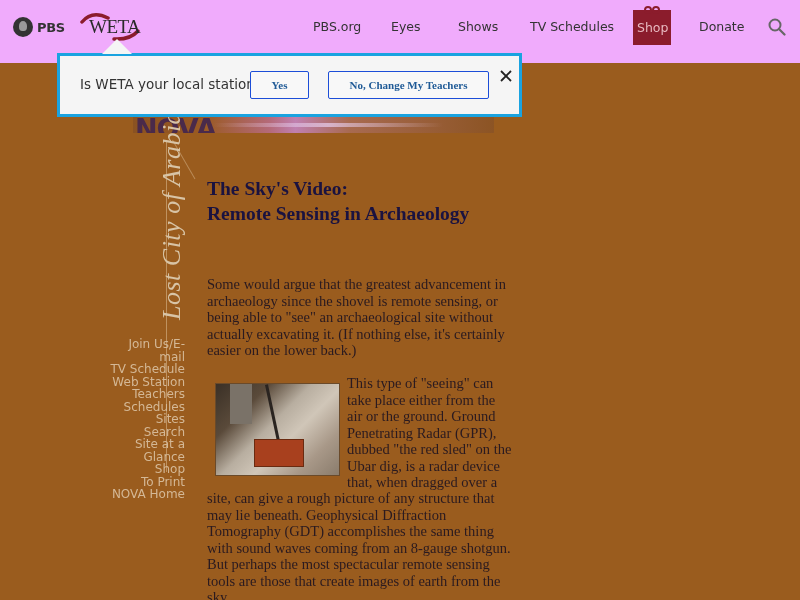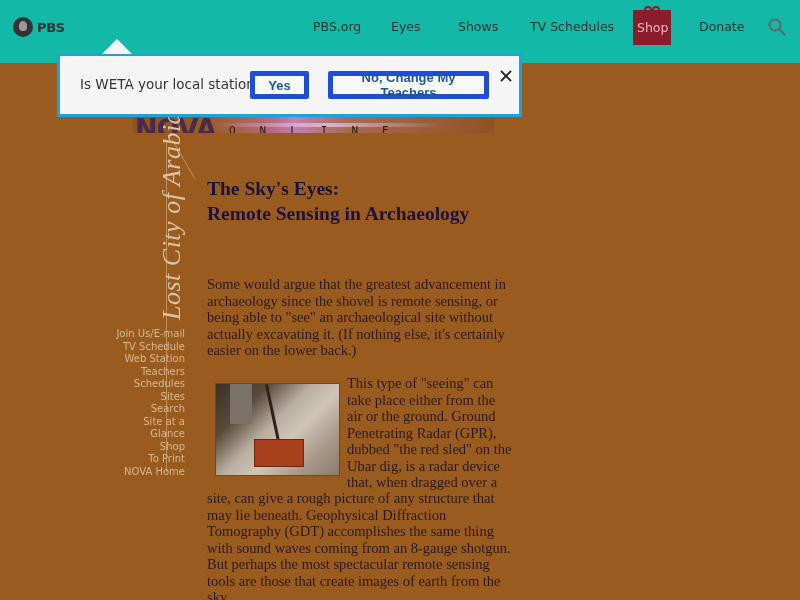--- a/index.html
+++ b/index.html
@@ -1,72 +1,79 @@
 <!DOCTYPE html>
 <html><head>
 <meta charset="utf-8">
 <style>
   * { box-sizing: border-box; margin: 0; padding: 0; }
   html, body { width: 800px; height: 600px; overflow: hidden; }
   body { background: #9a5c1e; font-family: "Liberation Serif", serif; position: relative; }
 
   
-  .header { position: absolute; left: 0; top: 0; width: 800px; height: 63px; background: #14b8a6; }
+  .header { position: absolute; left: 0; top: 0; width: 800px; height: 63px; background: #f0abfc; }
   .pbs-logo { position: absolute; left: 13px; top: 17px; display: flex; align-items: center; gap: 4px; }
   .pbs-circle { width: 20px; height: 20px; border-radius: 50%; background: #333; position: relative; }
   .pbs-circle::after { content: ""; position: absolute; left: 6px; top: 4px; width: 8px; height: 10px; border-radius: 50% 50% 40% 40%; background: #9a9a9a; }
   .pbs-text { font-family: "DejaVu Sans", sans-serif; font-weight: bold; font-size: 13px; color: #333; letter-spacing: -0.3px; }
   .weta-logo { position: absolute; left: 78px; top: 12px; width: 64px; height: 30px; }
   .weta-text { position: absolute; left: 11px; top: 4px; font-family: "Liberation Serif", serif; font-size: 19px; color: #2a2a2a; letter-spacing: -0.5px; }
   .nav { position: absolute; top: 0; height: 55px; display: flex; align-items: center; font-family: "DejaVu Sans", sans-serif; font-size: 12.5px; color: #333; }
   .nav-item { position: absolute; top: 19px; white-space: nowrap; cursor: pointer; }
   .shop-box { position: absolute; left: 633px; top: 10px; width: 38px; height: 35px; background: #8b1c2c; }
   .shop-box .bow { position: absolute; left: 9px; top: -4px; width: 20px; height: 8px; }
   .shop-label { position: absolute; left: 4px; top: 10px; color: #e8b9c0; font-size: 12.5px; }
   .search-icon { position: absolute; left: 768px; top: 18px; width: 18px; height: 18px; }
 
   
   .popup { position: absolute; left: 57px; top: 53px; width: 465px; height: 64px; background: #f5f5f5; border: 3px solid #1aa3e0; }
   .popup-arrow { position: absolute; left: 100px; top: 40px; width: 0; height: 0; border-left: 15px solid transparent; border-right: 15px solid transparent; border-bottom: 15px solid #f5f5f5; }
   .popup-question { position: absolute; left: 20px; top: 20px; font-family: "DejaVu Sans", sans-serif; font-size: 13.5px; color: #333; }
-  .btn { position: absolute; top: 15px; height: 28px; border: 5px solid #1d4ed8; border-radius: 2px; background: #f8f8f8; color: #1f5a96; font-family: Liberation Sans, sans-serif; font-weight: bold; font-size: 13px; display: flex; align-items: center; justify-content: center; cursor: pointer; }
+  .btn { position: absolute; top: 15px; height: 28px; border: 1px solid #1d4ed8; border-radius: 2px; background: #f8f8f8; color: #1f5a96; font-family: Liberation Serif, serif; font-weight: bold; font-size: 11px; display: flex; align-items: center; justify-content: center; cursor: pointer; }
   .btn-yes { left: 190px; width: 59px; }
   .btn-no { left: 268px; width: 161px; }
   .close-btn { position: absolute; left: 439px; top: 13px; width: 14px; height: 14px; cursor: pointer; }
 
   
   .nova-banner { position: absolute; left: 133px; top: 117px; width: 361px; height: 16px; background: linear-gradient(90deg, #8a5222 0%, #9a5a24 20%, #b56a7a 38%, #c080b0 45%, #a86a50 60%, #8c5424 100%); overflow: hidden; }
   .nova-banner::before { content: ""; position: absolute; left: 80px; top: 6px; width: 230px; height: 4px; background: linear-gradient(90deg, transparent, #e8d0f0, transparent); opacity: .7; }
   .nova-word { position: absolute; left: 2px; top: -4px; font-family: "DejaVu Sans", sans-serif; font-weight: bold; font-size: 27px; color: #4a2a4a; letter-spacing: -1px; }
   .online-word { position: absolute; left: 96px; top: 7px; font-family: "DejaVu Sans Mono", monospace; font-size: 11px; color: #2a1a10; letter-spacing: 24px; }
 
   
   .vline { position: absolute; left: 166px; top: 142px; width: 1px; height: 330px; background: #c8a070; opacity: .8; }
   .diag { position: absolute; left: 172px; top: 140px; width: 1px; height: 45px; background: #c8a070; transform: rotate(-30deg); transform-origin: top; opacity: .7; }
   .lost-city { position: absolute; left: 157px; top: 320px; transform-origin: left top; transform: rotate(-90deg); font-family: "Liberation Serif", serif; font-style: italic; font-size: 26px; color: #d8c4a6; white-space: nowrap; letter-spacing: .5px; }
-  .side-links { position: absolute; left: 110px; top: 328px; width: 75px; text-align: right; font-family: "DejaVu Sans", sans-serif; font-size: 10px; color: #d4b896; line-height: 12.5px; }
+  .side-links { position: absolute; left: 110px; top: 338px; width: 75px; text-align: right; font-family: "DejaVu Sans", sans-serif; font-size: 12px; color: #d4b896; line-height: 12.5px; }
   .side-links div { cursor: pointer; }
 
   
   .title { position: absolute; left: 207px; top: 176px; font-family: "Liberation Serif", serif; font-weight: bold; font-size: 19.5px; line-height: 25px; color: #1a1240; }
   .para1 { position: absolute; left: 207px; top: 276px; width: 300px; font-size: 14.5px; line-height: 16.5px; color: #2a1a20; }
   .photo { position: absolute; left: 215px; top: 383px; width: 125px; height: 93px; background: linear-gradient(135deg, #3a3026 0%, #5a4a3a 25%, #b8aea0 45%, #d0c6b8 60%, #a89888 80%, #8a7c6c 100%); border: 1px solid #6a4a2a; overflow: hidden; }
   .photo .sled { position: absolute; left: 38px; top: 55px; width: 50px; height: 28px; background: #a8401e; border: 1px solid #6a2a10; }
   .photo .handle { position: absolute; left: 55px; top: 0; width: 3px; height: 58px; background: #2a2420; transform: rotate(-12deg); }
   .photo .leg { position: absolute; left: 14px; top: 0; width: 22px; height: 40px; background: #7a7268; }
   .para2 { position: absolute; left: 347px; top: 375px; width: 165px; font-size: 14.5px; line-height: 16.5px; color: #2a1a20; }
   .para3 { position: absolute; left: 207px; top: 490px; width: 305px; font-size: 14.5px; line-height: 16.5px; color: #2a1a20; }
 </style>
 </head>
 <body>
 
 <div class="header">
   <div class="pbs-logo">
     <span class="pbs-circle"></span>
     <span class="pbs-text">PBS</span>
+  </div>
+  <div class="weta-logo">
+    <svg width="64" height="30" viewBox="0 0 64 30">
+      <path d="M4 10 Q14 -2 30 6" stroke="#8b1c2c" stroke-width="3.5" fill="none" stroke-linecap="round"></path>
+      <path d="M36 27 Q52 28 60 19" stroke="#8b1c2c" stroke-width="3.5" fill="none" stroke-linecap="round"></path>
+    </svg>
+    <span class="weta-text">WETA</span>
   </div>
 
   <nav class="nav">
     <span class="nav-item" style="left:313px">PBS.org</span>
     <span class="nav-item" style="left:391px">Eyes</span>
     <span class="nav-item" style="left:458px">Shows</span>
     <span class="nav-item" style="left:530px">TV Schedules</span>
     <div class="shop-box">
       <svg class="bow" viewBox="0 0 20 8">
         <circle cx="6" cy="4" r="3" stroke="#8b1c2c" stroke-width="2" fill="none"></circle>
@@ -78,42 +85,41 @@
   </nav>
 
   <svg class="search-icon" viewBox="0 0 18 18">
     <circle cx="7" cy="7" r="5.5" stroke="#666" stroke-width="2" fill="none"></circle>
     <line x1="11" y1="11" x2="16.5" y2="16.5" stroke="#666" stroke-width="2.2" stroke-linecap="round"></line>
   </svg>
 </div>
 
 <div class="nova-banner">
   <span class="nova-word">NOVA</span>
-  <span class="online-word">ONLINE</span>
 </div>
 
 <div class="vline"></div>
 <div class="diag"></div>
 <div class="lost-city">Lost City of Arabia</div>
 
 <div class="side-links">
   <div>Join Us/E-mail</div>
   <div>TV Schedule</div>
   <div>Web Station</div>
   <div>Teachers</div>
   <div>Schedules Sites</div>
   <div>Search</div>
   <div>Site at a Glance</div>
   <div>Shop</div>
   <div>To Print</div>
   <div>NOVA Home</div>
 </div>
 
 <h1 class="title">
-  <span>The Sky's Eyes:</span><br>
+  <span>The Sky's Video:</span><br>
   <span>Remote Sensing in Archaeology</span>
 </h1>
 
 <p class="para1">Some would argue that the greatest advancement in archaeology since the shovel is remote sensing, or being able to "see" an archaeological site without actually excavating it. (If nothing else, it's certainly easier on the lower back.)</p>
 
 <div class="photo" title="red sled radar device">
   <div class="leg"></div>
   <div class="handle"></div>
   <div class="sled"></div>
 </div>

